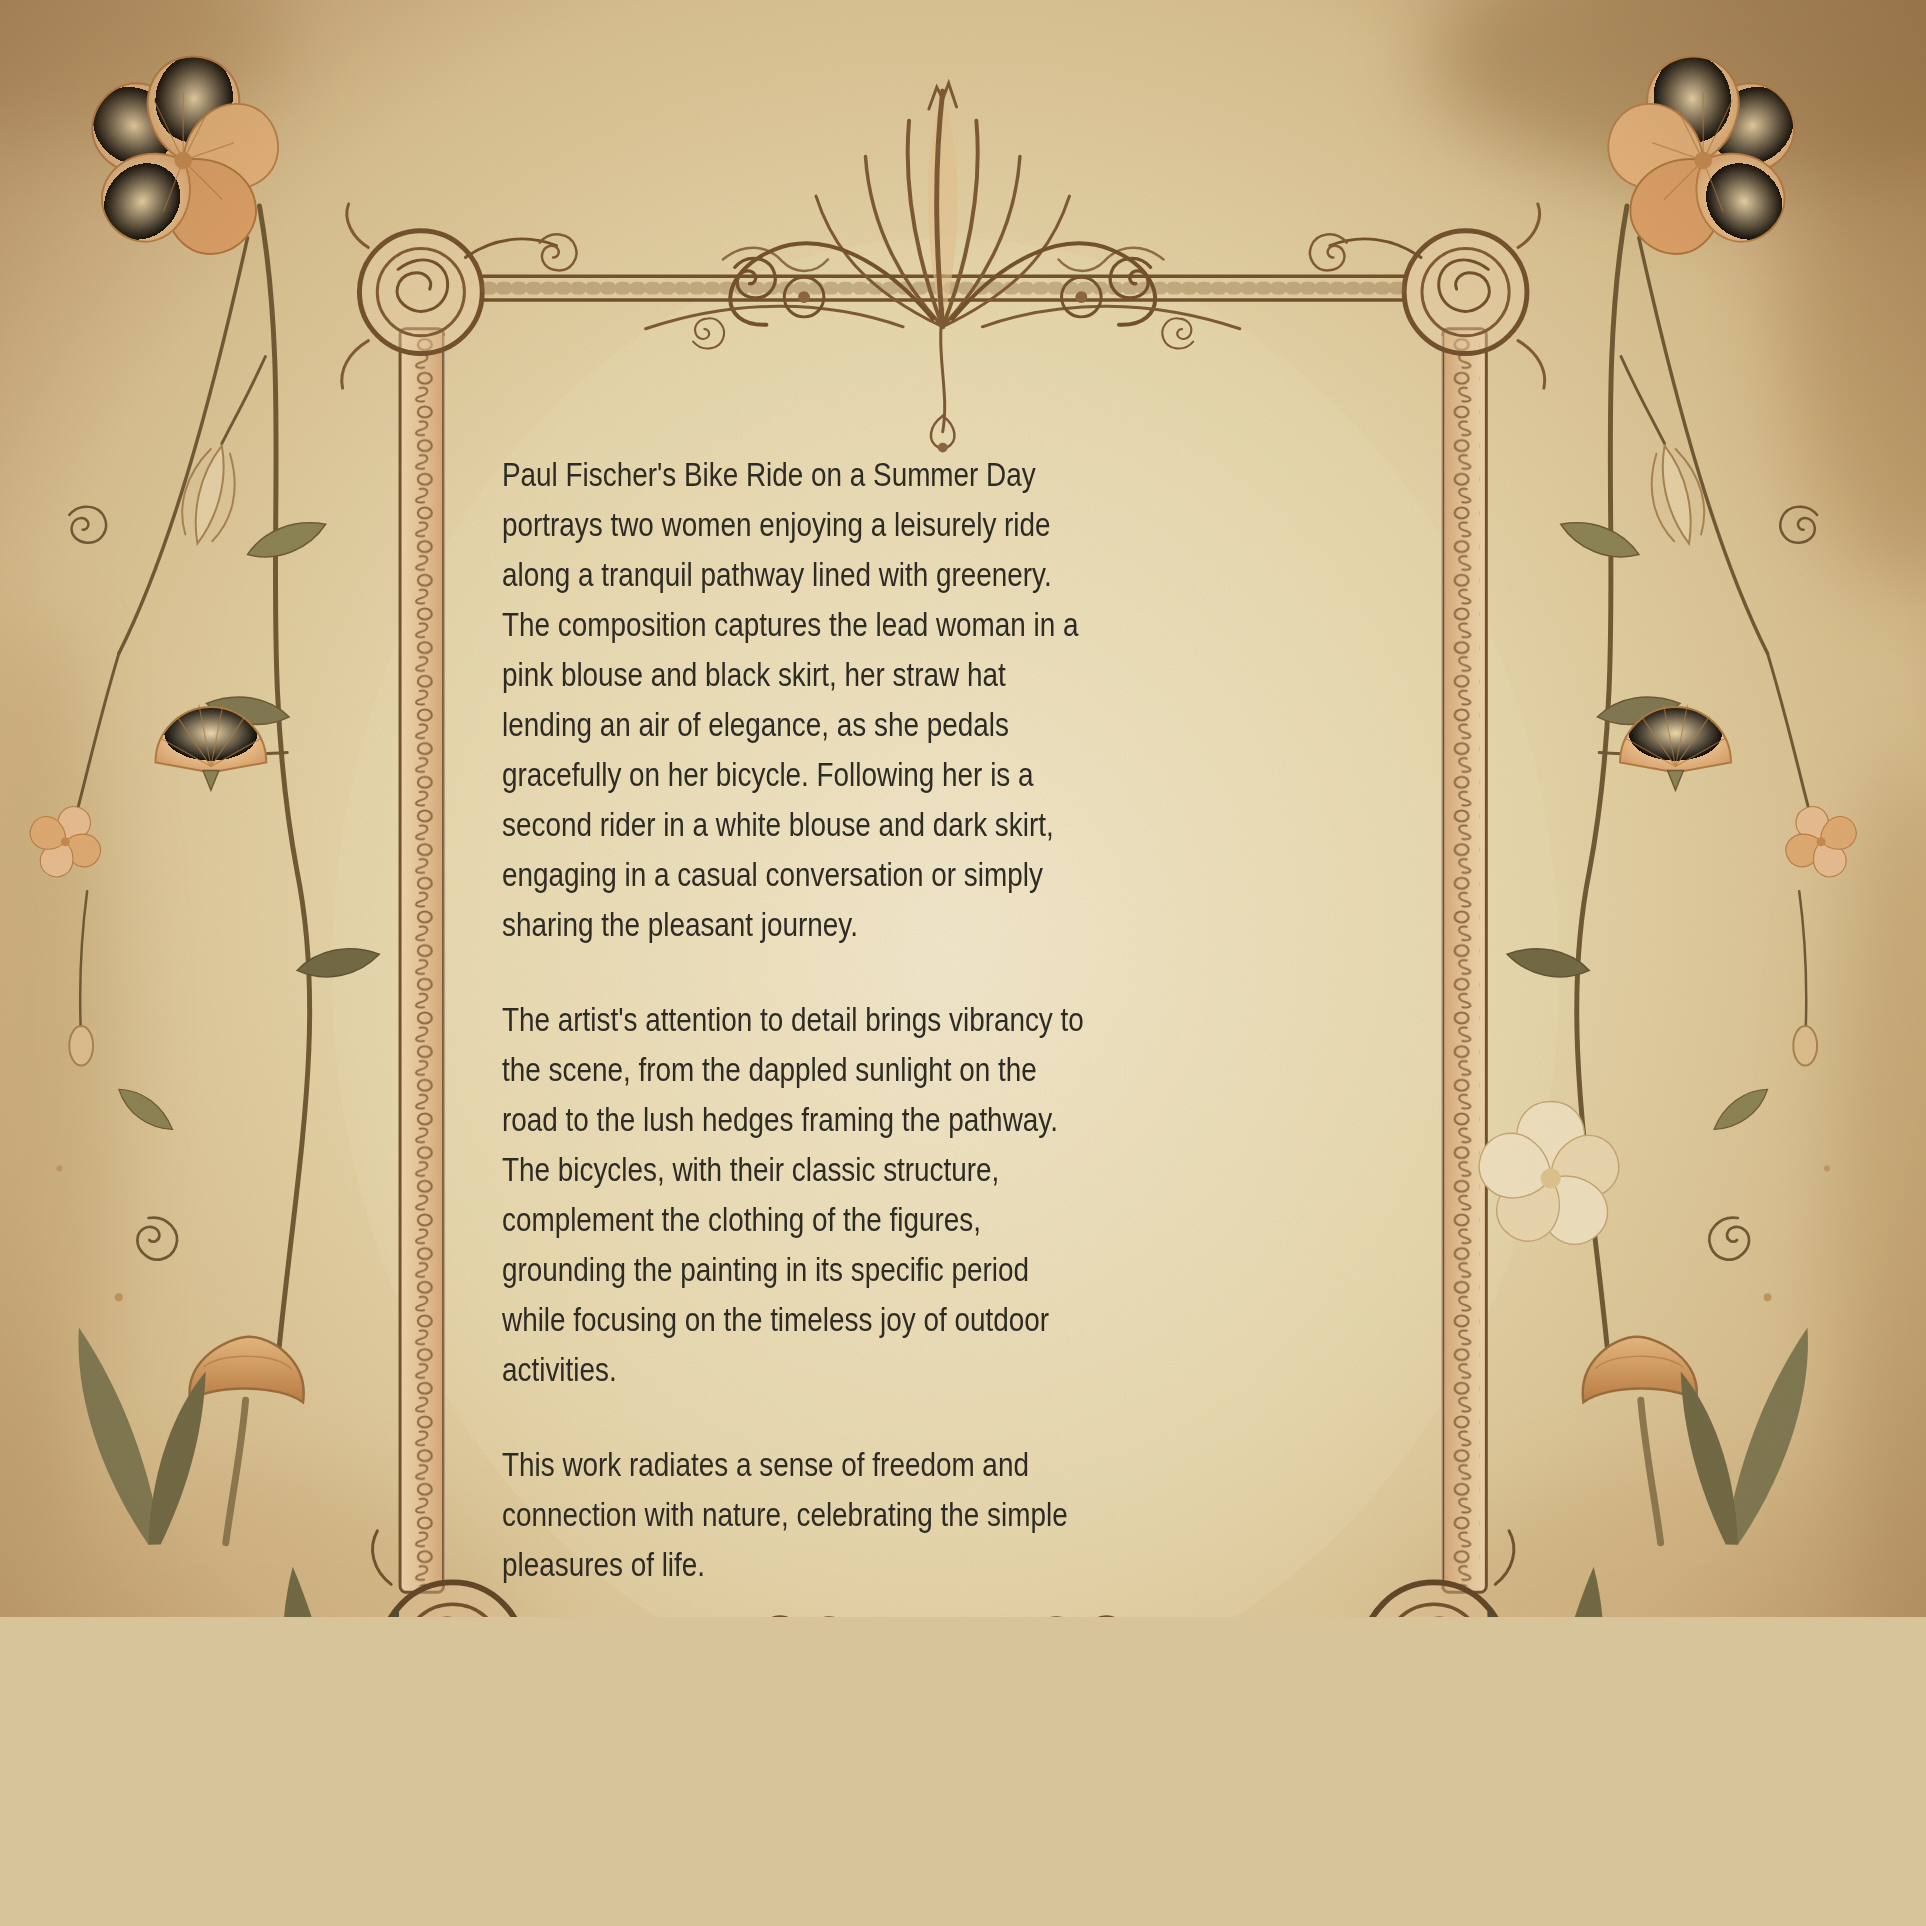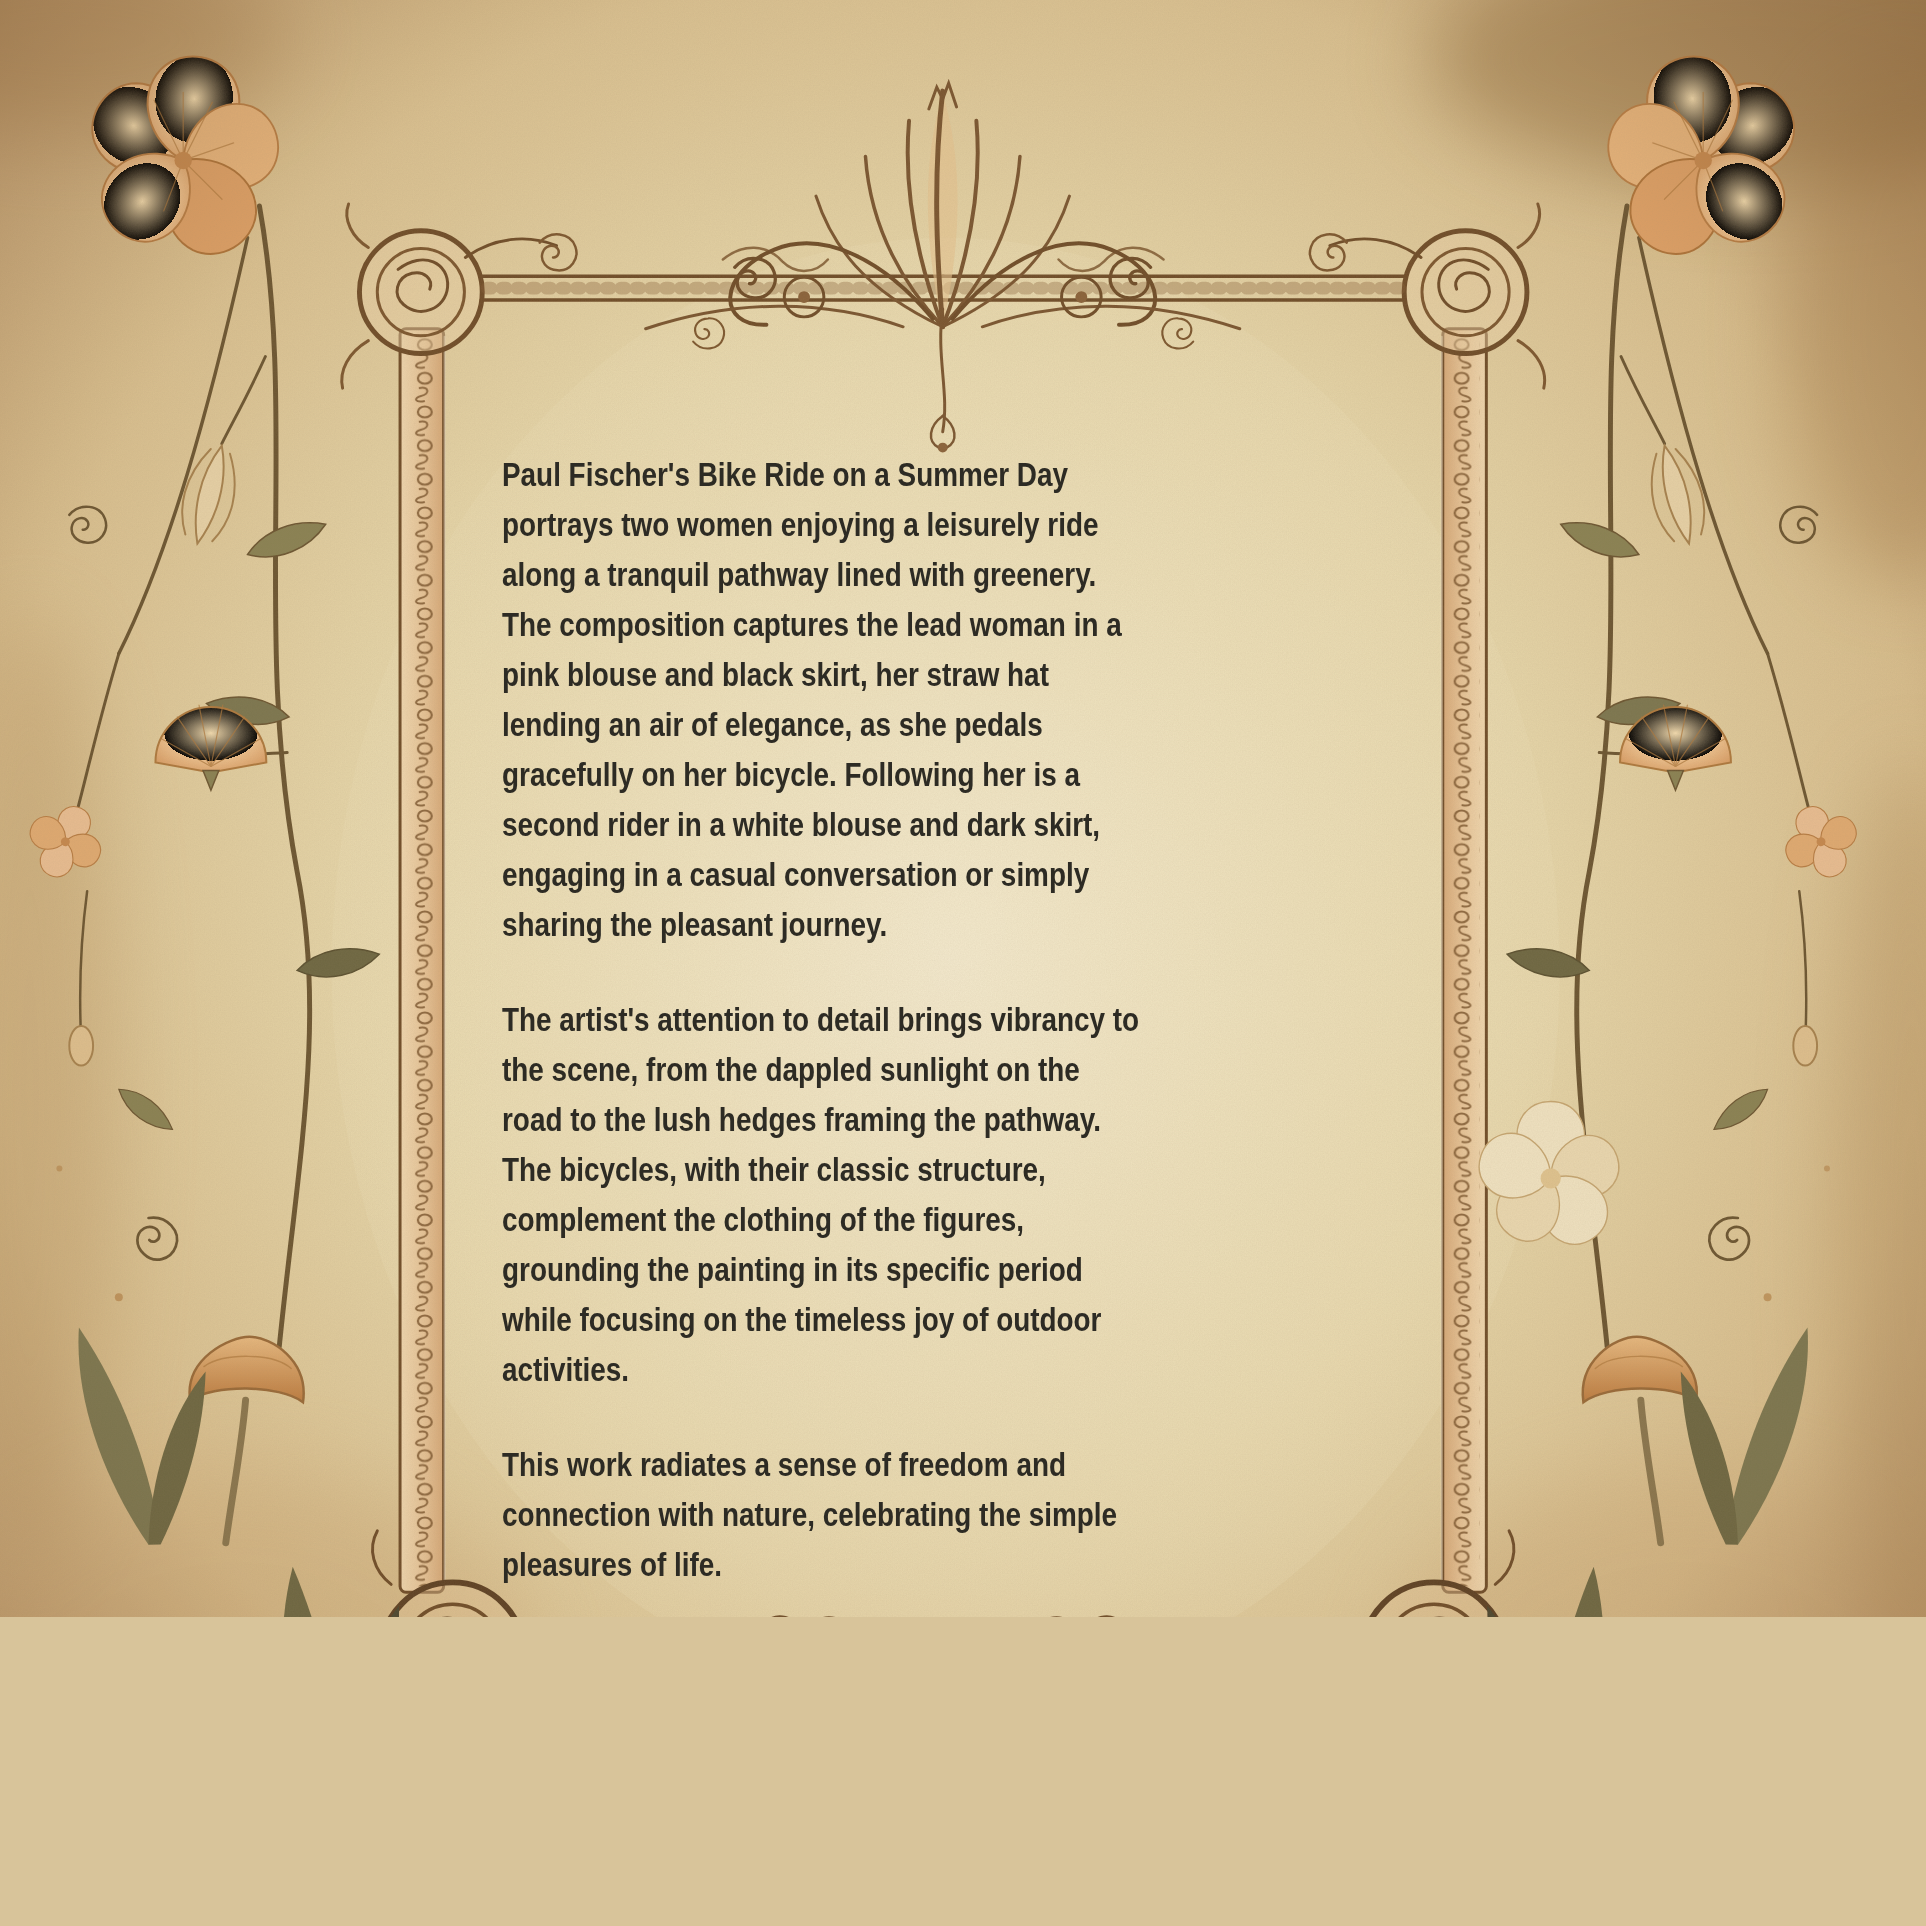--- a/index.html
+++ b/index.html
@@ -1,17 +1,17 @@
 <!DOCTYPE html>
 <html><head>
 <meta charset="utf-8">
 <style>
   html,body{margin:0;padding:0;background:#d8c49a;}
   .page{position:relative;width:1927px;height:1617px;overflow:hidden;
-        font-family:"Liberation Sans", sans-serif;font-weight:bold;}
+        font-family:"Liberation Sans", sans-serif;}
   .page svg{position:absolute;inset:0;display:block;}
   .text-block{
     position:absolute;left:502px;top:449px;width:891px;
     transform:scaleX(0.82);transform-origin:left top;
     font-size:34px;line-height:50px;color:#2d2b24;
     letter-spacing:0px;
   }
   .para{white-space:pre-line;margin:0 0 45px 0;}
 </style>
 </head>

